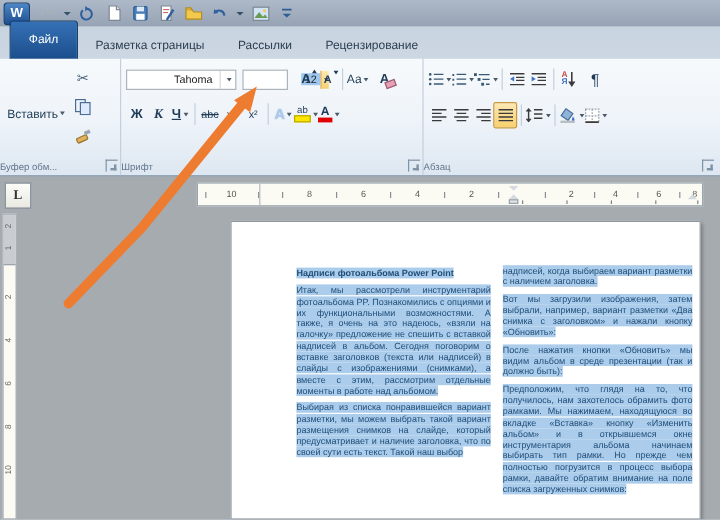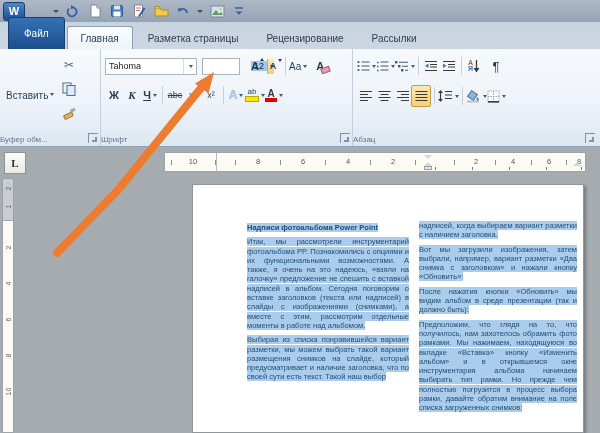--- a/index.html
+++ b/index.html
@@ -153,24 +153,23 @@
         <svg width="10" height="12">
             <path d="M1 3h8" stroke="#2d5d94" stroke-width="1.4"></path>
             <path d="M1.5 6.5l3.5 3 3.5-3z" fill="#2d5d94"></path>
           </svg>
       </span>
     </div>
   </div>
 
   <div class="tabrow">
     <div class="tab tab-file">Файл</div>
-    <div class="tab tab-active">Главная</div>
     <div class="tab">Разметка страницы</div>
+    <div class="tab">Рассылки</div>
     <div class="tab">Рецензирование</div>
-    <div class="tab">Рассылки</div>
   </div>
 
   <div class="ribbon">
 
     <div class="rgroup" style="left:0;width:101px;">
       <div class="pastebtn">
         <svg width="26" height="30">
             <rect x="3" y="3" width="18" height="25" rx="2" fill="#dba757" stroke="#8a6a30"></rect>
             <rect x="8" y="1" width="8" height="5" rx="1" fill="#b9bec4" stroke="#7c838b"></rect>
             <rect x="9" y="9" width="14" height="19" fill="#fff" stroke="#8a939c"></rect>
@@ -195,21 +194,21 @@
               <rect x="8" y="3" width="5" height="3" fill="#9aa6b2" transform="rotate(-25 10 4)"></rect>
             </svg>
         </span>
       </div>
       <div class="glabel">Буфер обм...</div>
       <div class="dl"></div>
     </div>
 
     <div class="rgroup" style="left:101px;width:252px;">
       <div class="row1">
-        <div class="combo" style="width:92px;">
+        <div class="combo" style="width:92px;padding-left:36px;">
           <span class="val">Tahoma</span>
           <span class="cbox">
               <span class="car"></span>
             </span>
         </div>
         <div class="combo sizebox" style="width:38px;margin-left:5px;">
           <span class="val">12</span>
           <span class="cbox">
               <span class="car"></span>
             </span>

